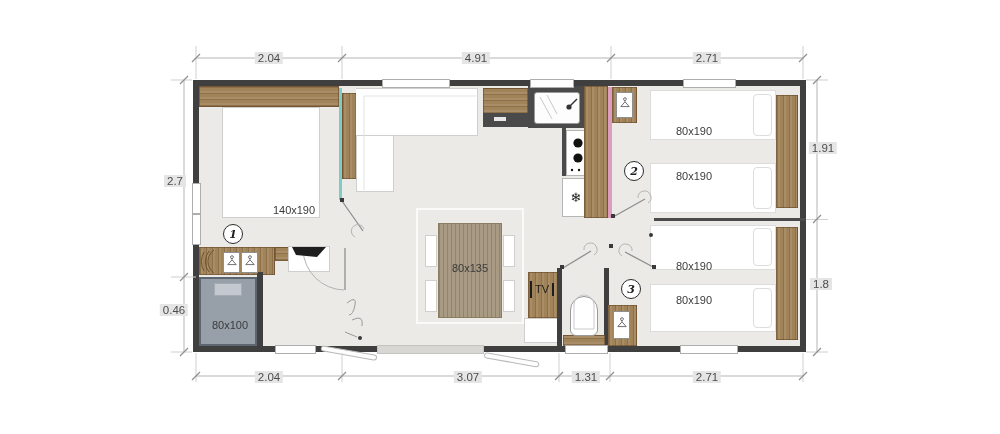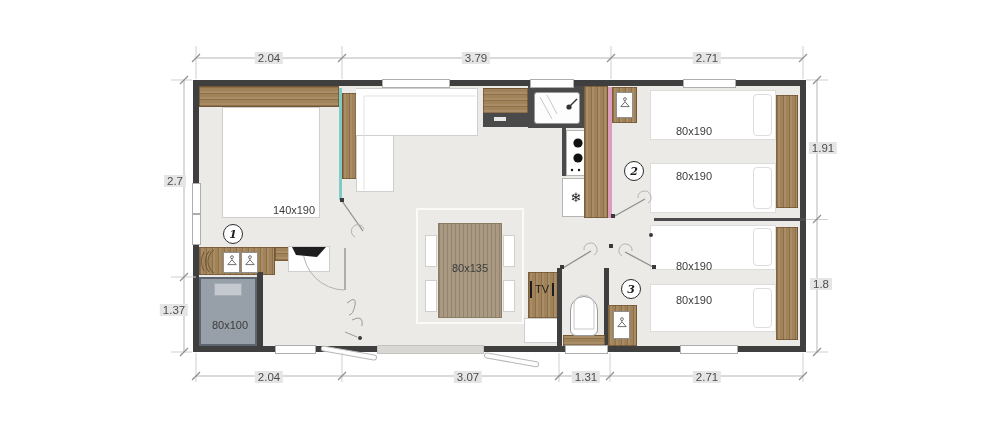--- a/index.html
+++ b/index.html
@@ -232,27 +232,27 @@
       <path d="M352 320 q12 -6 10 6"></path>
       <path d="M345 332 l12 5"></path>
     </g>
 
     <g stroke="#e3e3e3" stroke-width="1" fill="none">
       <path d="M364 96 H476 M364 96 V190"></path>
     </g>
   </svg>
 
   <div class="dimlabel" style="left:269px;top:58px;">2.04</div>
-  <div class="dimlabel" style="left:476px;top:58px;">3.79</div>
+  <div class="dimlabel" style="left:476px;top:58px;">4.91</div>
   <div class="dimlabel" style="left:707px;top:58px;">2.71</div>
 
   <div class="dimlabel" style="left:269px;top:377px;">2.04</div>
   <div class="dimlabel" style="left:468px;top:377px;">3.07</div>
   <div class="dimlabel" style="left:586px;top:377px;">1.31</div>
   <div class="dimlabel" style="left:707px;top:377px;">2.71</div>
 
   <div class="dimlabel" style="left:175px;top:181px;">2.7</div>
-  <div class="dimlabel" style="left:174px;top:310px;">1.37</div>
+  <div class="dimlabel" style="left:174px;top:310px;">0.46</div>
 
   <div class="dimlabel" style="left:823px;top:148px;">1.91</div>
   <div class="dimlabel" style="left:821px;top:284px;">1.8</div>
 
 </div>
 
 </body></html>

